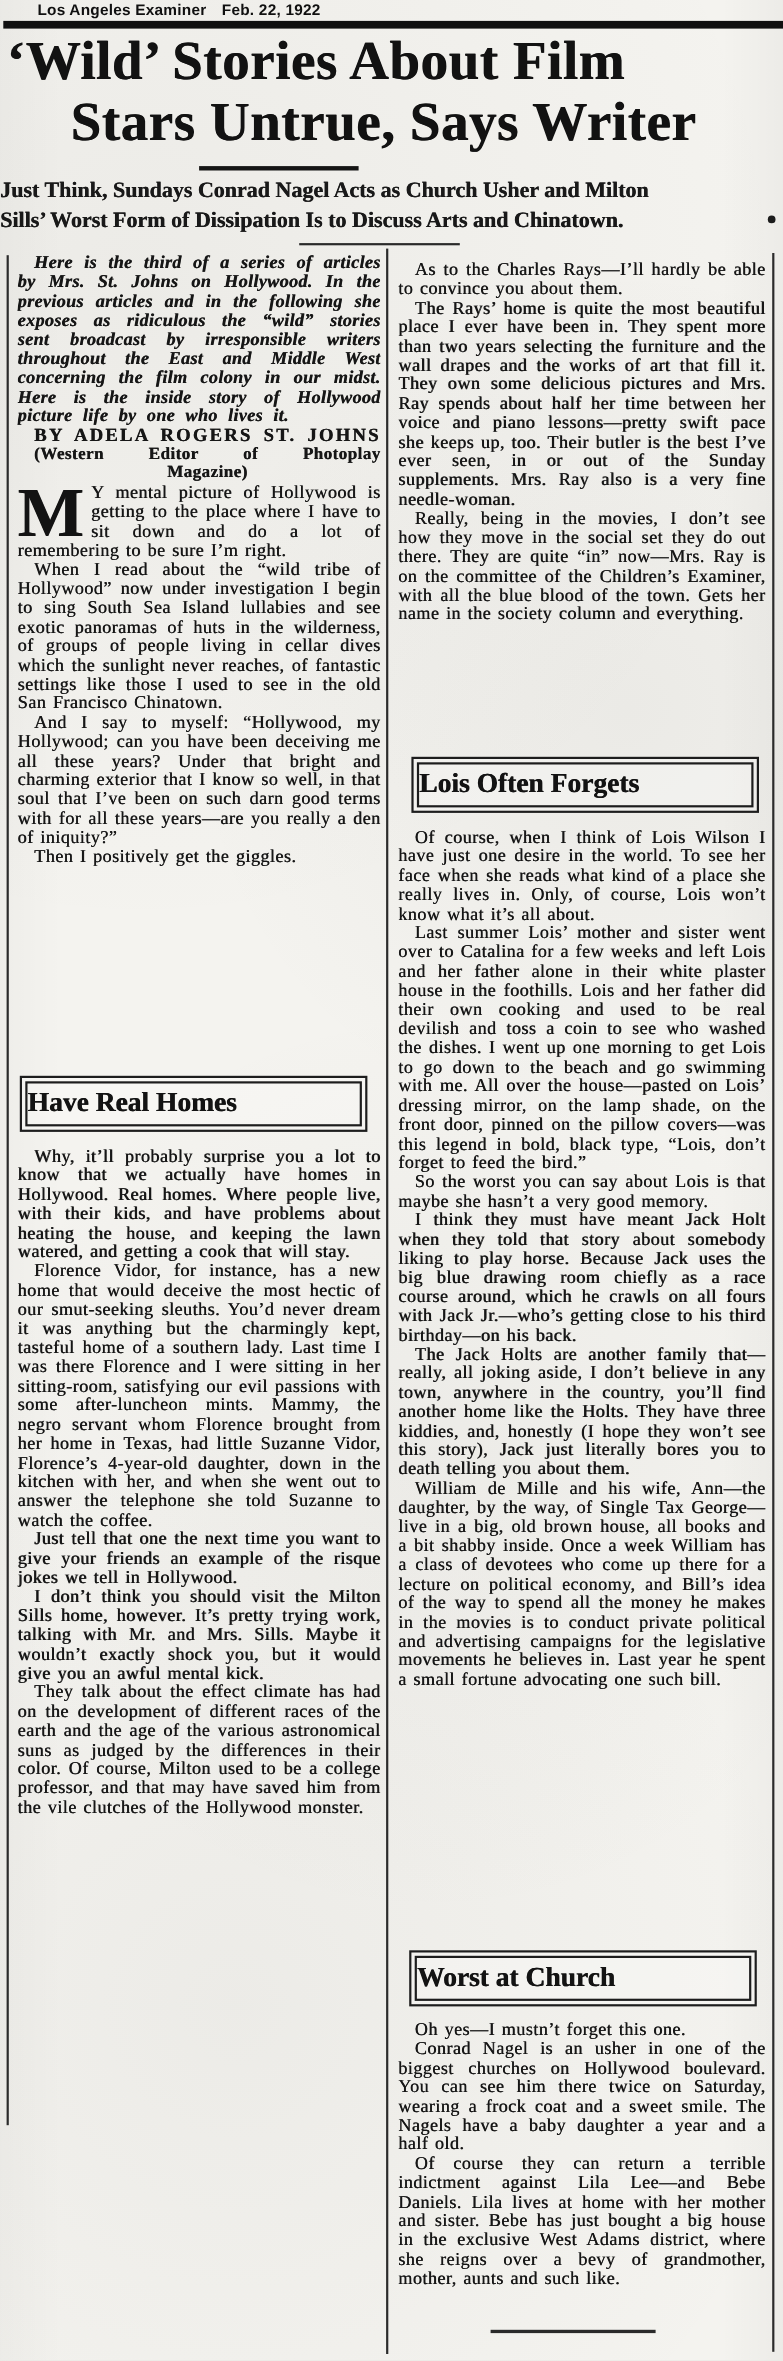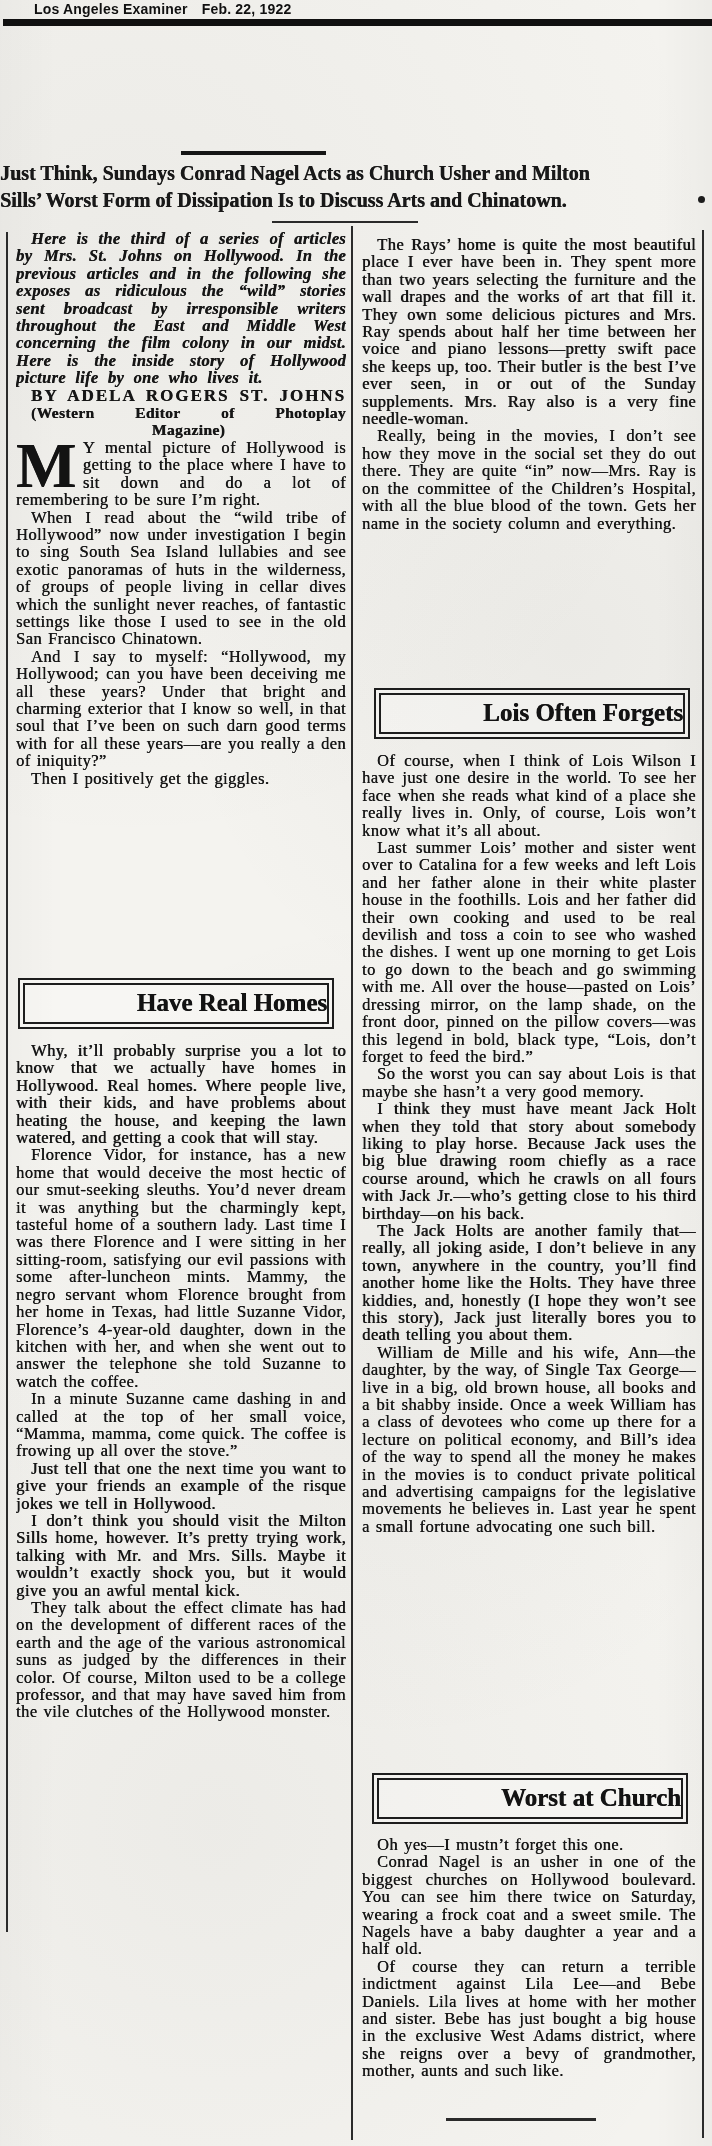--- a/index.html
+++ b/index.html
@@ -87,37 +87,41 @@
     color:#131313;
   }
   
   .section-box{
     border:2px solid #1d1d1d;
     padding:3px;
     background:rgba(255,255,255,.25);
   }
   .section-box-inner{
     border:2px solid #1d1d1d;
-    text-align:right;
+    text-align:left;
     font-weight:bold;font-size:25px;line-height:30px;
     padding:3px 0 4px 0;
     color:#131313;text-shadow:.5px 0 #131313;
   }
 </style>
 </head>
 <body>
 
 <div id="page">
 
   <div class="abs masthead">
     <span>Los Angeles Examiner</span><span class="date">Feb. 22, 1922</span>
   </div>
 
   <div class="abs toprule"></div>
 
+  <div class="abs headline">
+    <span class="hl1">‘Wild’ Stories About Film</span>
+    <span class="hl2">Stars Untrue, Says Writer</span>
+  </div>
   <div class="abs hl-underline"></div>
 
   <div class="abs subhead">
     <div>Just Think, Sundays Conrad Nagel Acts as Church Usher and Milton</div>
     <div>Sills’ Worst Form of Dissipation Is to Discuss Arts and Chinatown.</div>
   </div>
   <div class="abs subhead-divider"></div>
   <div class="abs ink-blot"></div>
 
   <div class="abs vrule vrule-left"></div>
@@ -135,29 +139,29 @@
     <p class="byline-role2">Magazine)</p>
     <p class="opening"><span class="dropcap">M</span><span>Y mental picture of Hollywood is getting to the place where I have to sit down and do a lot of remembering to be sure I’m right.</span></p>
     <p>When I read about the “wild tribe of Hollywood” now under investigation I begin to sing South Sea Island lullabies and see exotic panoramas of huts in the wilderness, of groups of people living in cellar dives which the sunlight never reaches, of fantastic settings like those I used to see in the old San Francisco Chinatown.</p>
     <p>And I say to myself: “Hollywood, my Hollywood; can you have been deceiving me all these years? Under that bright and charming exterior that I know so well, in that soul that I’ve been on such darn good terms with for all these years—are you really a den of iniquity?”</p>
     <p>Then I positively get the giggles.</p>
   </div>
 
   <div class="abs colblock" style="left:16px;top:1042px;height:896px;">
     <p class="heavy">Why, it’ll probably surprise you a lot to know that we actually have homes in Hollywood. Real homes. Where people live, with their kids, and have problems about heating the house, and keeping the lawn watered, and getting a cook that will stay.</p>
     <p>Florence Vidor, for instance, has a new home that would deceive the most hectic of our smut-seeking sleuths. You’d never dream it was anything but the charmingly kept, tasteful home of a southern lady. Last time I was there Florence and I were sitting in her sitting-room, satisfying our evil passions with some after-luncheon mints. Mammy, the negro servant whom Florence brought from her home in Texas, had little Suzanne Vidor, Florence’s 4-year-old daughter, down in the kitchen with her, and when she went out to answer the telephone she told Suzanne to watch the coffee.</p>
-    <p>In a minute Suzanne came dashing in and called at the top of her small voice, “Mamma, mamma, come quick. The coffee is frowing up all over the stove.”</p>
     <p class="heavy">Just tell that one the next time you want to give your friends an example of the risque jokes we tell in Hollywood.</p>
     <p class="heavy">I don’t think you should visit the Milton Sills home, however. It’s pretty trying work, talking with Mr. and Mrs. Sills. Maybe it wouldn’t exactly shock you, but it would give you an awful mental kick.</p>
     <p>They talk about the effect climate has had on the development of different races of the earth and the age of the various astronomical suns as judged by the differences in their color. Of course, Milton used to be a college professor, and that may have saved him from the vile clutches of the Hollywood monster.</p>
   </div>
 
   <div class="abs colblock" style="left:362px;top:236px;width:334px;height:450px;">
+    <p>As to the Charles Rays—I’ll hardly be able to convince you about them.</p>
     <p class="heavy">The Rays’ home is quite the most beautiful place I ever have been in. They spent more than two years selecting the furniture and the wall drapes and the works of art that fill it. They own some delicious pictures and Mrs. Ray spends about half her time between her voice and piano lessons—pretty swift pace she keeps up, too. Their butler is the best I’ve ever seen, in or out of the Sunday supplements. Mrs. Ray also is a very fine needle-woman.</p>
-    <p>Really, being in the movies, I don’t see how they move in the social set they do out there. They are quite “in” now—Mrs. Ray is on the committee of the Children’s Hospital, with all the blue blood of the town. Gets her name in the society column and everything.</p>
+    <p>Really, being in the movies, I don’t see how they move in the social set they do out there. They are quite “in” now—Mrs. Ray is on the committee of the Children’s Examiner, with all the blue blood of the town. Gets her name in the society column and everything.</p>
   </div>
 
   <div class="abs section-box" style="left:374px;top:688px;width:306px;">
     <div class="section-box-inner">Lois Often Forgets</div>
   </div>
 
   <div class="abs colblock" style="left:362px;top:752px;width:334px;height:1018px;">
     <p>Of course, when I think of Lois Wilson I have just one desire in the world. To see her face when she reads what kind of a place she really lives in. Only, of course, Lois won’t know what it’s all about.</p>
     <p>Last summer Lois’ mother and sister went over to Catalina for a few weeks and left Lois and her father alone in their white plaster house in the foothills. Lois and her father did their own cooking and used to be real devilish and toss a coin to see who washed the dishes. I went up one morning to get Lois to go down to the beach and go swimming with me. All over the house—pasted on Lois’ dressing mirror, on the lamp shade, on the front door, pinned on the pillow covers—was this legend in bold, black type, “Lois, don’t forget to feed the bird.”</p>
     <p>So the worst you can say about Lois is that maybe she hasn’t a very good memory.</p>

